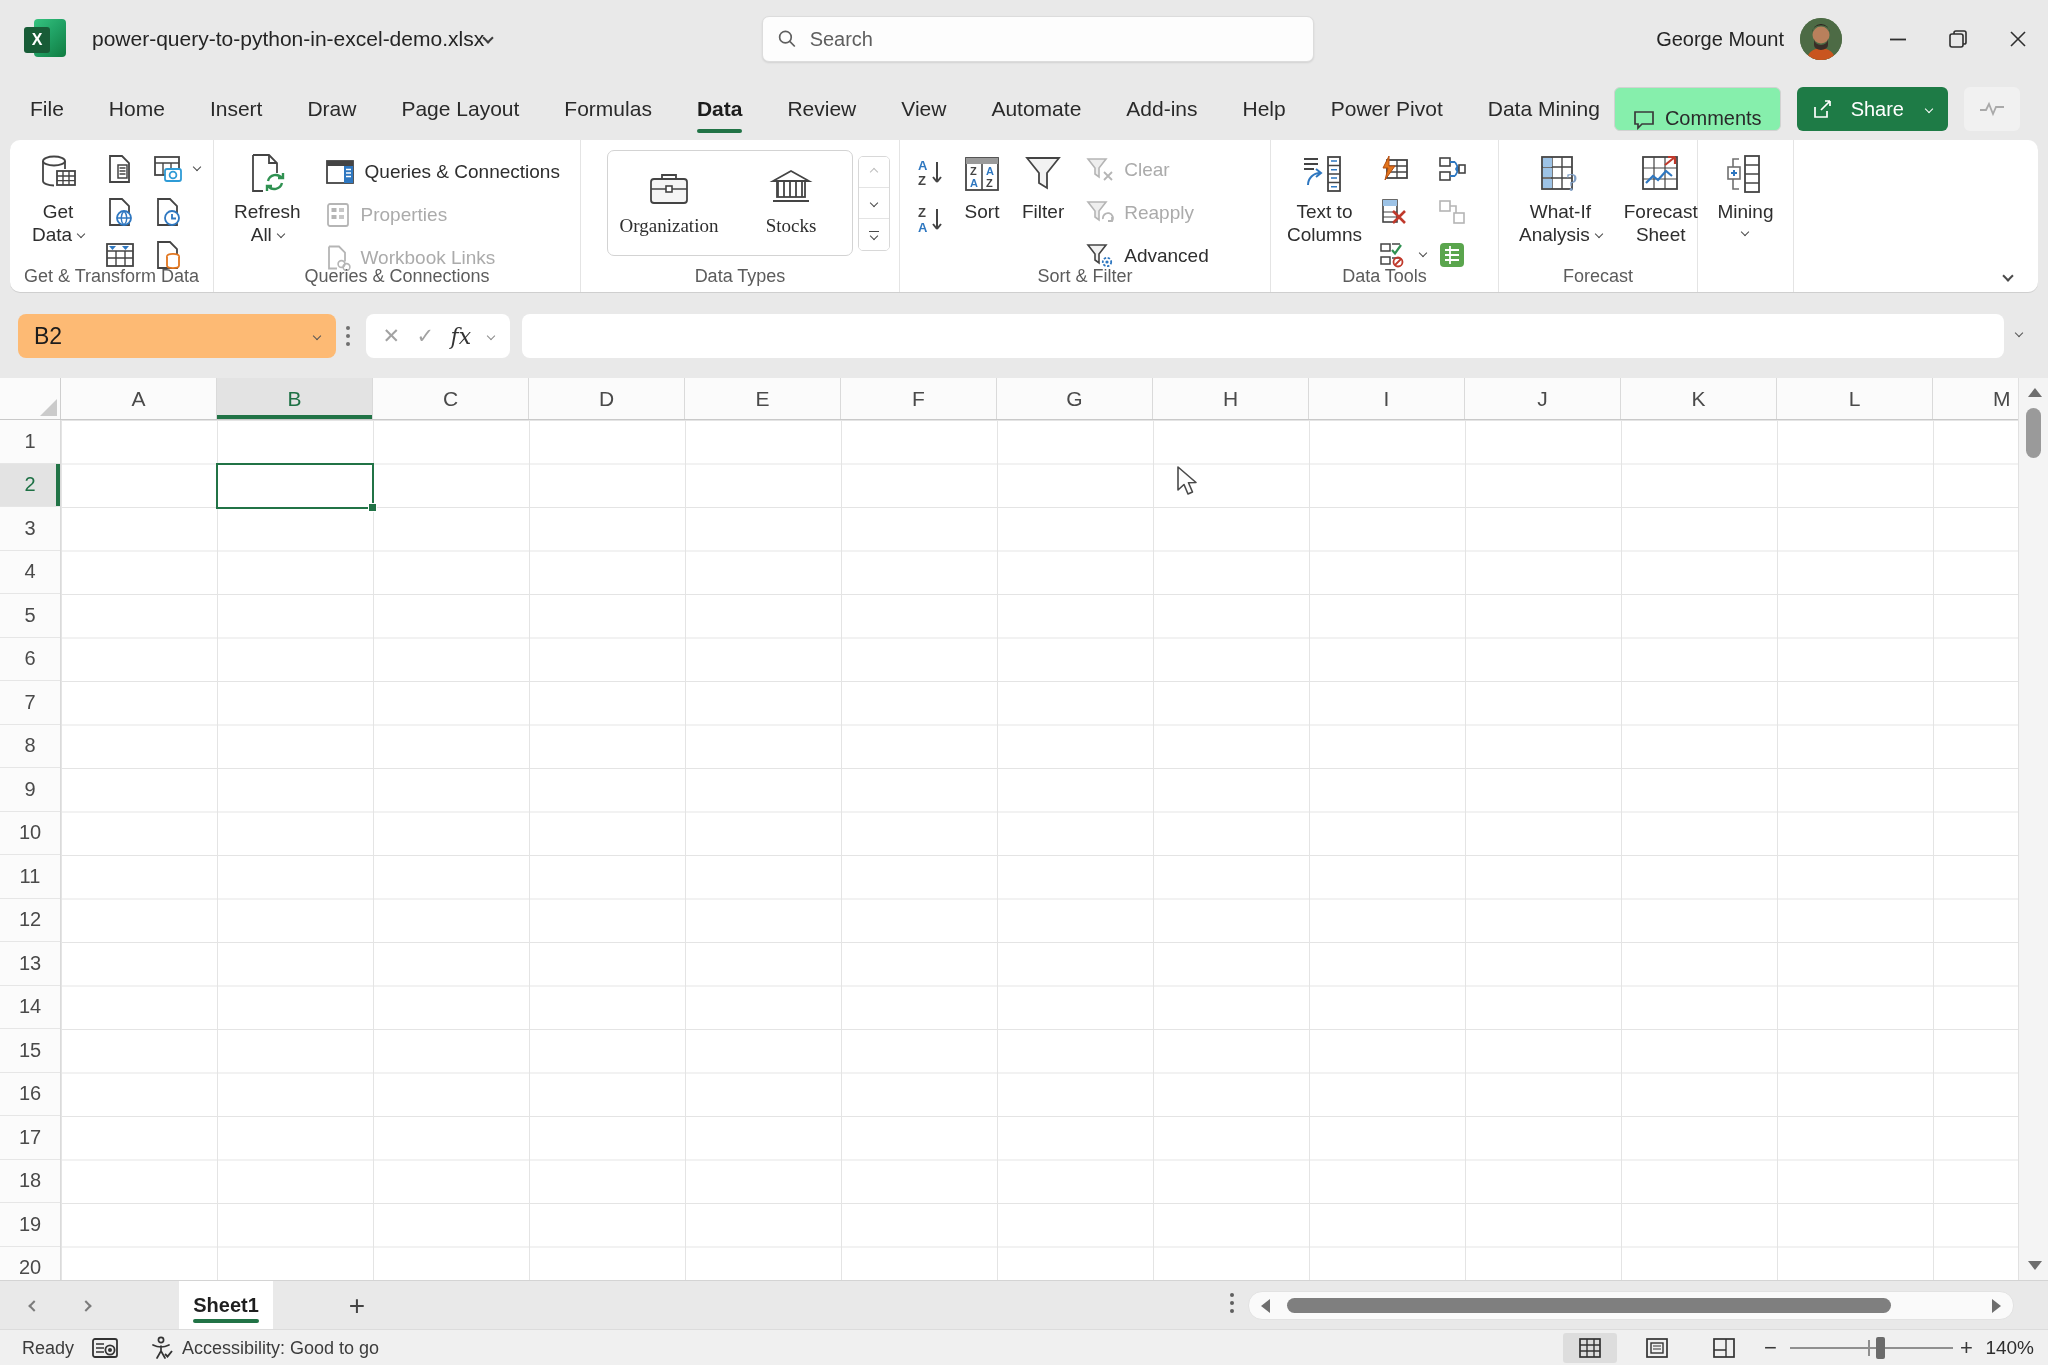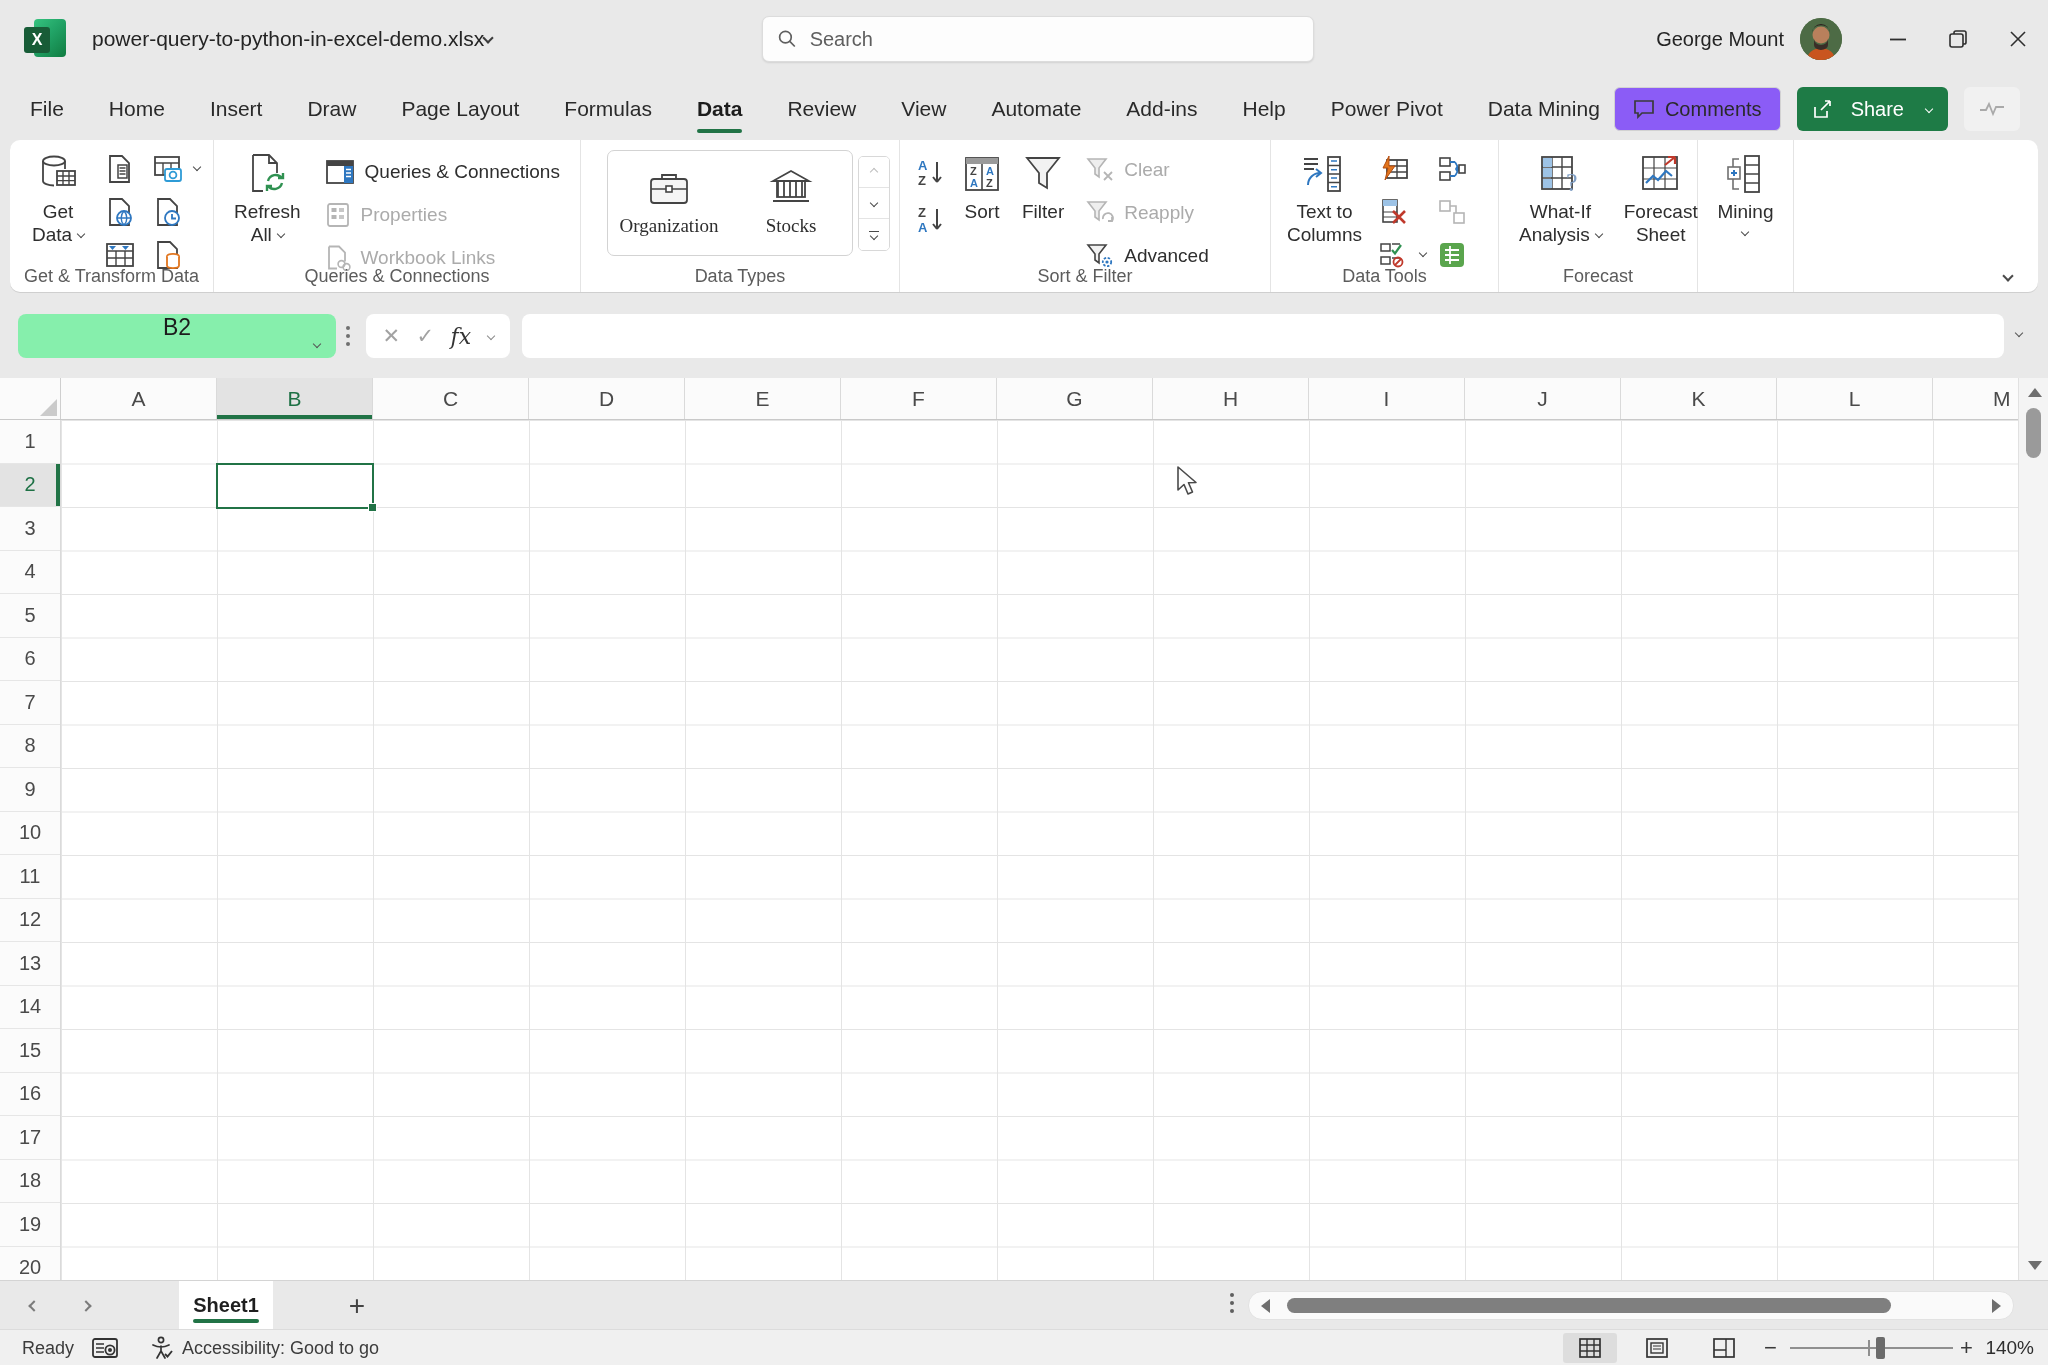--- a/index.html
+++ b/index.html
@@ -25,21 +25,21 @@
   .username{font-size:20px;color:#242424;margin-right:16px;}
   .avatar{width:42px;height:42px;border-radius:50%;overflow:hidden;background:#5c7a52;position:relative;margin-right:26px;}
   .winbtn{width:60px;height:78px;display:flex;align-items:center;justify-content:center;color:#2f2f2f;}
 
   
   .tabsrow{position:absolute;left:0;top:78px;width:2048px;height:62px;display:flex;align-items:center;padding-left:30px;}
   .tab{position:relative;font-size:21px;color:#2a2a2a;margin-right:45px;cursor:default;white-space:nowrap;}
   .tab.active{font-weight:bold;color:#1c1c1c;}
   .tab.active::after{content:"";position:absolute;left:0;right:0;bottom:-12px;height:4px;border-radius:2px;background:#217346;}
   .tabactions{position:absolute;right:28px;top:8px;display:flex;align-items:center;gap:16px;height:46px;}
-  .btn-comments{display:flex;align-items:center;gap:10px;background:#8b5cf6;border:1px solid #d2d2d2;border-radius:6px;height:44px;padding:0 18px;font-size:20px;color:#2a2a2a;}
+  .btn-comments{display:flex;align-items:flex-end;gap:10px;background:#86efac;border:1px solid #d2d2d2;border-radius:6px;height:44px;padding:0 18px;font-size:20px;color:#2a2a2a;}
   .btn-share{display:flex;align-items:center;gap:18px;background:#1e7b46;border-radius:6px;height:44px;padding:0 16px;font-size:20px;color:#fff;}
   .btn-share .chv{color:#fff;margin-left:4px;}
   .btn-activity{width:56px;height:44px;background:#f1f1f1;border-radius:6px;display:flex;align-items:center;justify-content:center;color:#a9a9a9;}
 
   
   .ribbon{position:absolute;left:10px;top:140px;width:2028px;height:152px;background:#fff;border-radius:10px;box-shadow:0 1px 0 #cfcfcf;}
   .rgroup{position:absolute;top:0;bottom:0;border-right:1px solid #e4e4e4;}
   .rgroup.last{border-right:none;}
   .grouplabel{position:absolute;left:0;right:0;bottom:5px;text-align:center;font-size:18px;color:#5c5c5c;white-space:nowrap;}
   .gcontent{position:absolute;left:0;right:0;top:8px;display:flex;align-items:flex-start;}
@@ -57,21 +57,21 @@
   .galitem{width:122px;display:flex;flex-direction:column;align-items:center;justify-content:center;gap:8px;font-size:19px;color:#2e2e2e;}
   .galscroll{display:flex;flex-direction:column;margin-left:5px;margin-top:8px;border:1px solid #d8d8d8;border-radius:5px;overflow:hidden;}
   .galscroll .gsb{width:30px;height:31px;display:flex;align-items:center;justify-content:center;color:#4a4a4a;background:#fff;border-bottom:1px solid #e4e4e4;flex-direction:column;gap:1px;}
   .galscroll .gsb:last-child{border-bottom:none;}
   .galscroll .gsb.disabled{color:#bdbdbd;}
   .gsb .bar{width:10px;height:0;border-top:1.6px solid currentColor;}
   .collapse-chv{position:absolute;right:26px;bottom:12px;color:#4a4a4a;}
 
   
   .formularow{position:absolute;left:0;top:292px;width:2048px;height:86px;}
-  .namebox{position:absolute;left:18px;top:22px;width:318px;height:44px;background:#86efac;border-radius:8px;display:flex;align-items:center;padding:0 16px;font-size:23px;color:#1c1c1c;flex-direction:column;}
+  .namebox{position:absolute;left:18px;top:22px;width:318px;height:44px;background:#fdba74;border-radius:8px;display:flex;align-items:center;padding:0 16px;font-size:23px;color:#1c1c1c;}
   .namebox .chv{margin-left:auto;color:#555;}
   .fdots{position:absolute;left:346px;top:22px;height:44px;display:flex;flex-direction:column;justify-content:center;gap:4px;}
   .fdots i{width:4px;height:4px;border-radius:50%;background:#6f6f6f;display:block;}
   .fxcluster{position:absolute;left:366px;top:22px;width:144px;height:44px;background:#fff;border-radius:8px;display:flex;align-items:center;justify-content:space-evenly;}
   .fxcluster .x{color:#a2a2a2;font-size:21px;}
   .fxcluster .ck{color:#a2a2a2;font-size:21px;}
   .fxcluster .fx{font-family:"DejaVu Serif",serif;font-style:italic;font-size:22px;color:#333;}
   .fxcluster .chv{color:#8a8a8a;}
   .finput{position:absolute;left:522px;top:22px;width:1482px;height:44px;background:#fff;border-radius:8px;font-size:20px;display:flex;align-items:center;padding:0 12px;color:#222;}
   .fexpand{position:absolute;left:2016px;top:38px;color:#555;}

